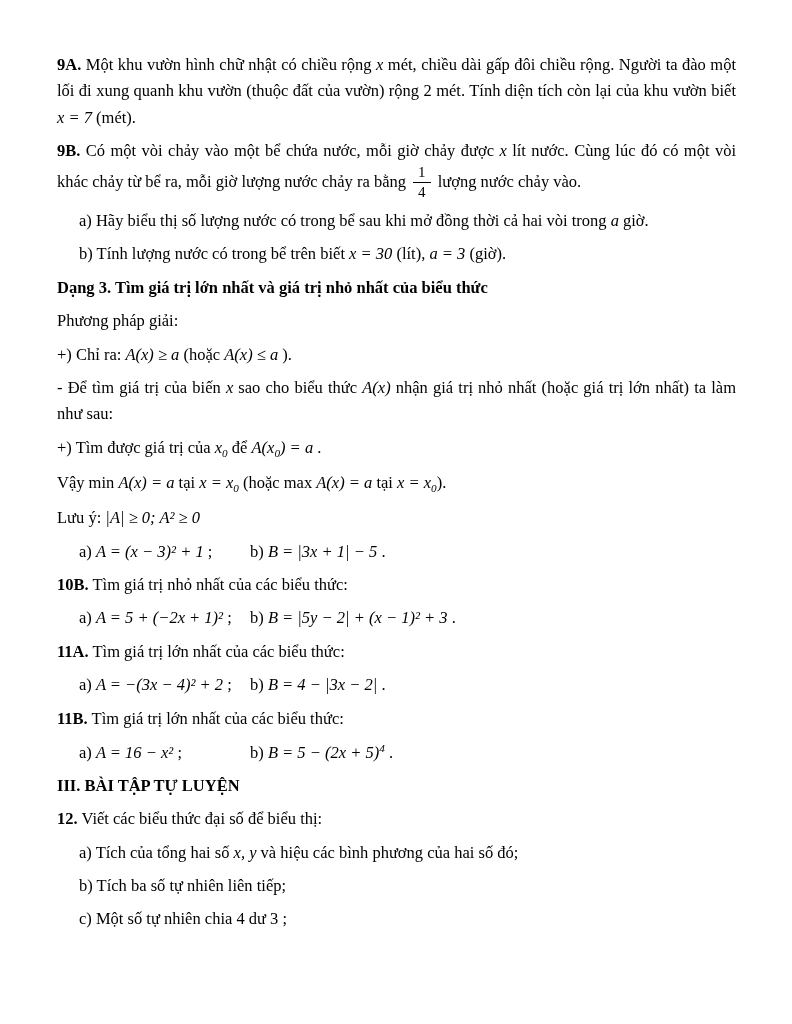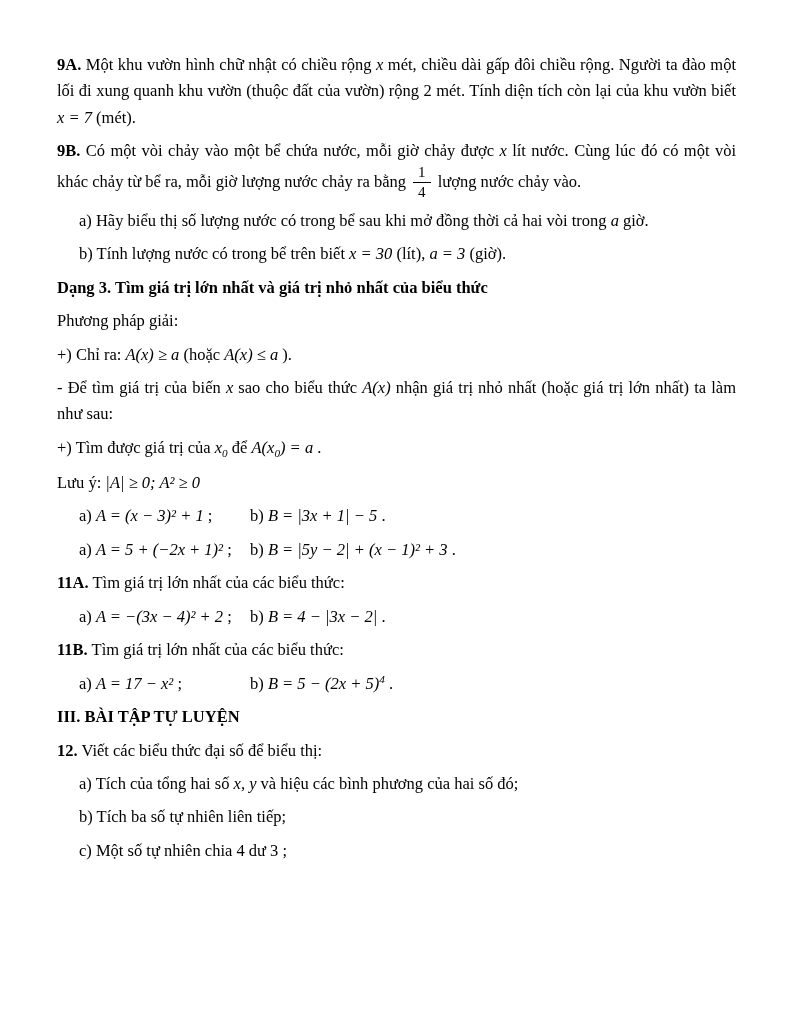--- a/index.html
+++ b/index.html
@@ -52,36 +52,38 @@
   <p class="heading">Dạng 3. Tìm giá trị lớn nhất và giá trị nhỏ nhất của biểu thức</p>
 
   <p class="i">Phương pháp giải:</p>
 
   <p><span>+) Chỉ ra: </span><span class="m">A(x) ≥ a</span><span> (hoặc </span><span class="m">A(x) ≤ a</span><span> ).</span></p>
 
   <p><span>- Để tìm giá trị của biến </span><span class="m">x</span><span> sao cho biểu thức </span><span class="m">A(x)</span><span> nhận giá trị nhỏ nhất (hoặc giá trị lớn nhất) ta làm như sau:</span></p>
 
   <p><span>+) Tìm được giá trị của </span><span class="m">x</span><sub>0</sub><span> để </span><span class="m">A(x</span><sub>0</sub><span class="m">) = a</span><span> .</span></p>
 
+  <p><span>Vậy min </span><span class="m">A(x) = a</span><span> tại </span><span class="m">x = x</span><sub>0</sub><span> (hoặc max </span><span class="m">A(x) = a</span><span> tại </span><span class="m">x = x</span><sub>0</sub><span>).</span></p>
 
   <p><span class="i">Lưu ý: </span><span class="m">|A| ≥ 0; A² ≥ 0</span></p>
 
 
   <p class="sub"><span class="item-a"><span>a) </span><span class="m">A = (x − 3)² + 1</span><span> ;</span></span><span><span>b) </span><span class="m">B = |3x + 1| − 5</span><span> .</span></span></p>
 
+  <p><span class="b">10B.</span><span> Tìm giá trị nhỏ nhất của các biểu thức:</span></p>
 
   <p class="sub"><span class="item-a"><span>a) </span><span class="m">A = 5 + (−2x + 1)²</span><span> ;</span></span><span><span>b) </span><span class="m">B = |5y − 2| + (x − 1)² + 3</span><span> .</span></span></p>
 
   <p><span class="b">11A.</span><span> Tìm giá trị lớn nhất của các biểu thức:</span></p>
 
   <p class="sub"><span class="item-a"><span>a) </span><span class="m">A = −(3x − 4)² + 2</span><span> ;</span></span><span><span>b) </span><span class="m">B = 4 − |3x − 2|</span><span> .</span></span></p>
 
   <p><span class="b">11B.</span><span> Tìm giá trị lớn nhất của các biểu thức:</span></p>
 
-  <p class="sub"><span class="item-a"><span>a) </span><span class="m">A = 17 − x²</span><span> ;</span></span><span><span>b) </span><span class="m">B = 5 − (2x + 5)</span><sup>4</sup><span> .</span></span></p>
+  <p class="sub"><span class="item-a"><span>a) </span><span class="m">A = 16 − x²</span><span> ;</span></span><span><span>b) </span><span class="m">B = 5 − (2x + 5)</span><sup>4</sup><span> .</span></span></p>
 
   <p class="heading">III. BÀI TẬP TỰ LUYỆN</p>
 
   <p><span class="b">12.</span><span> Viết các biểu thức đại số để biểu thị:</span></p>
 
   <p class="sub"><span>a) Tích của tổng hai số </span><span class="m">x, y</span><span> và hiệu các bình phương của hai số đó;</span></p>
 
   <p class="sub">b) Tích ba số tự nhiên liên tiếp;</p>
 
   <p class="sub">c) Một số tự nhiên chia 4 dư 3 ;</p>

